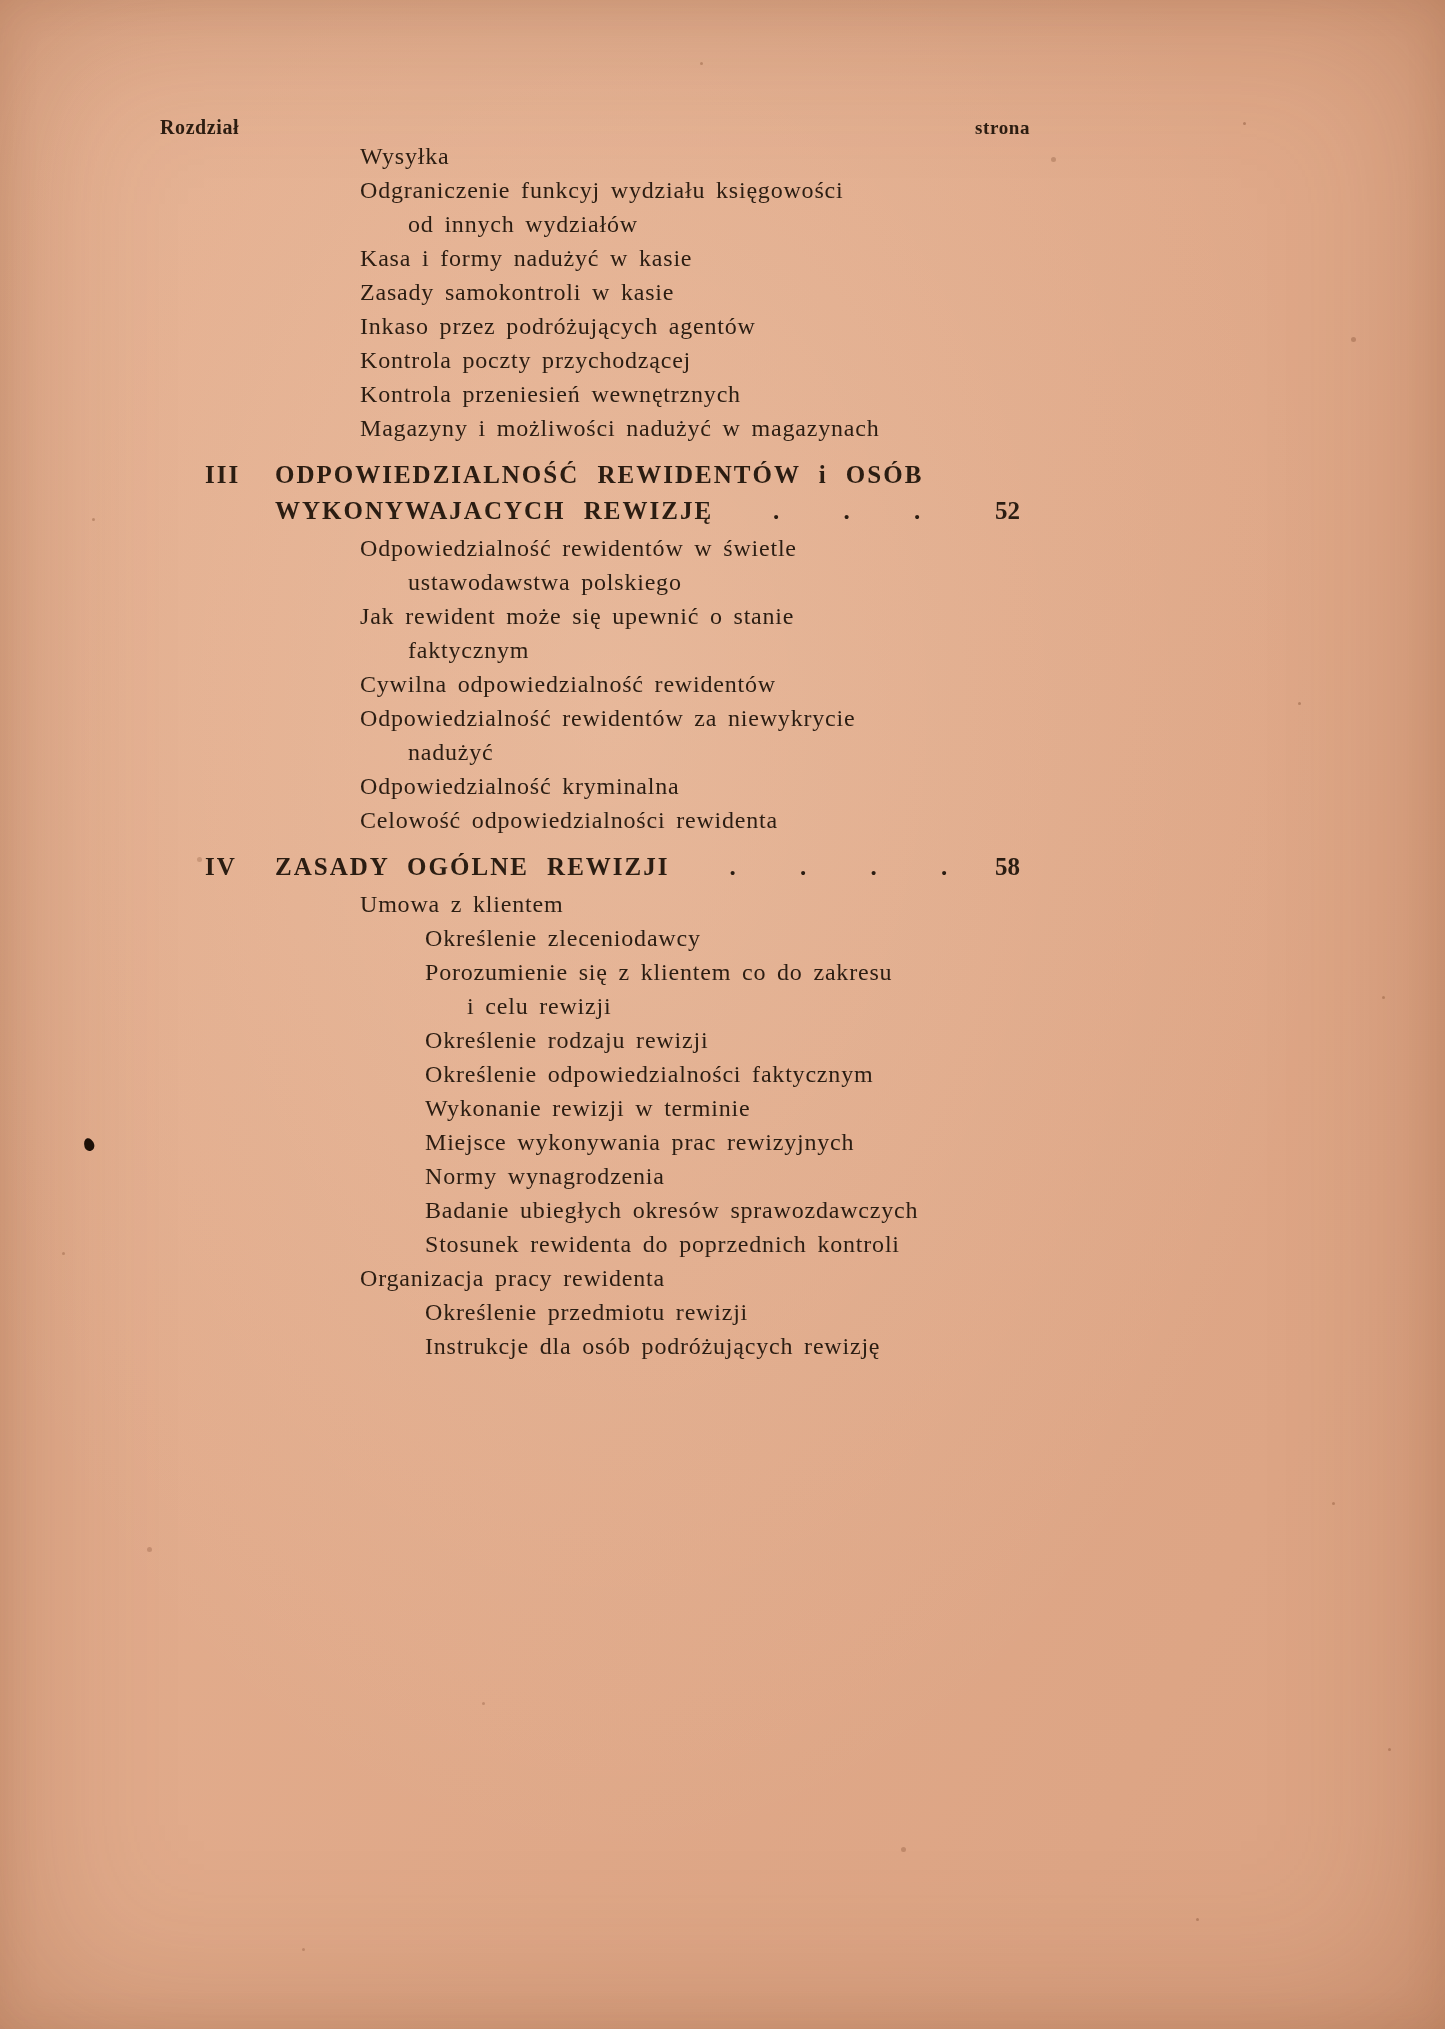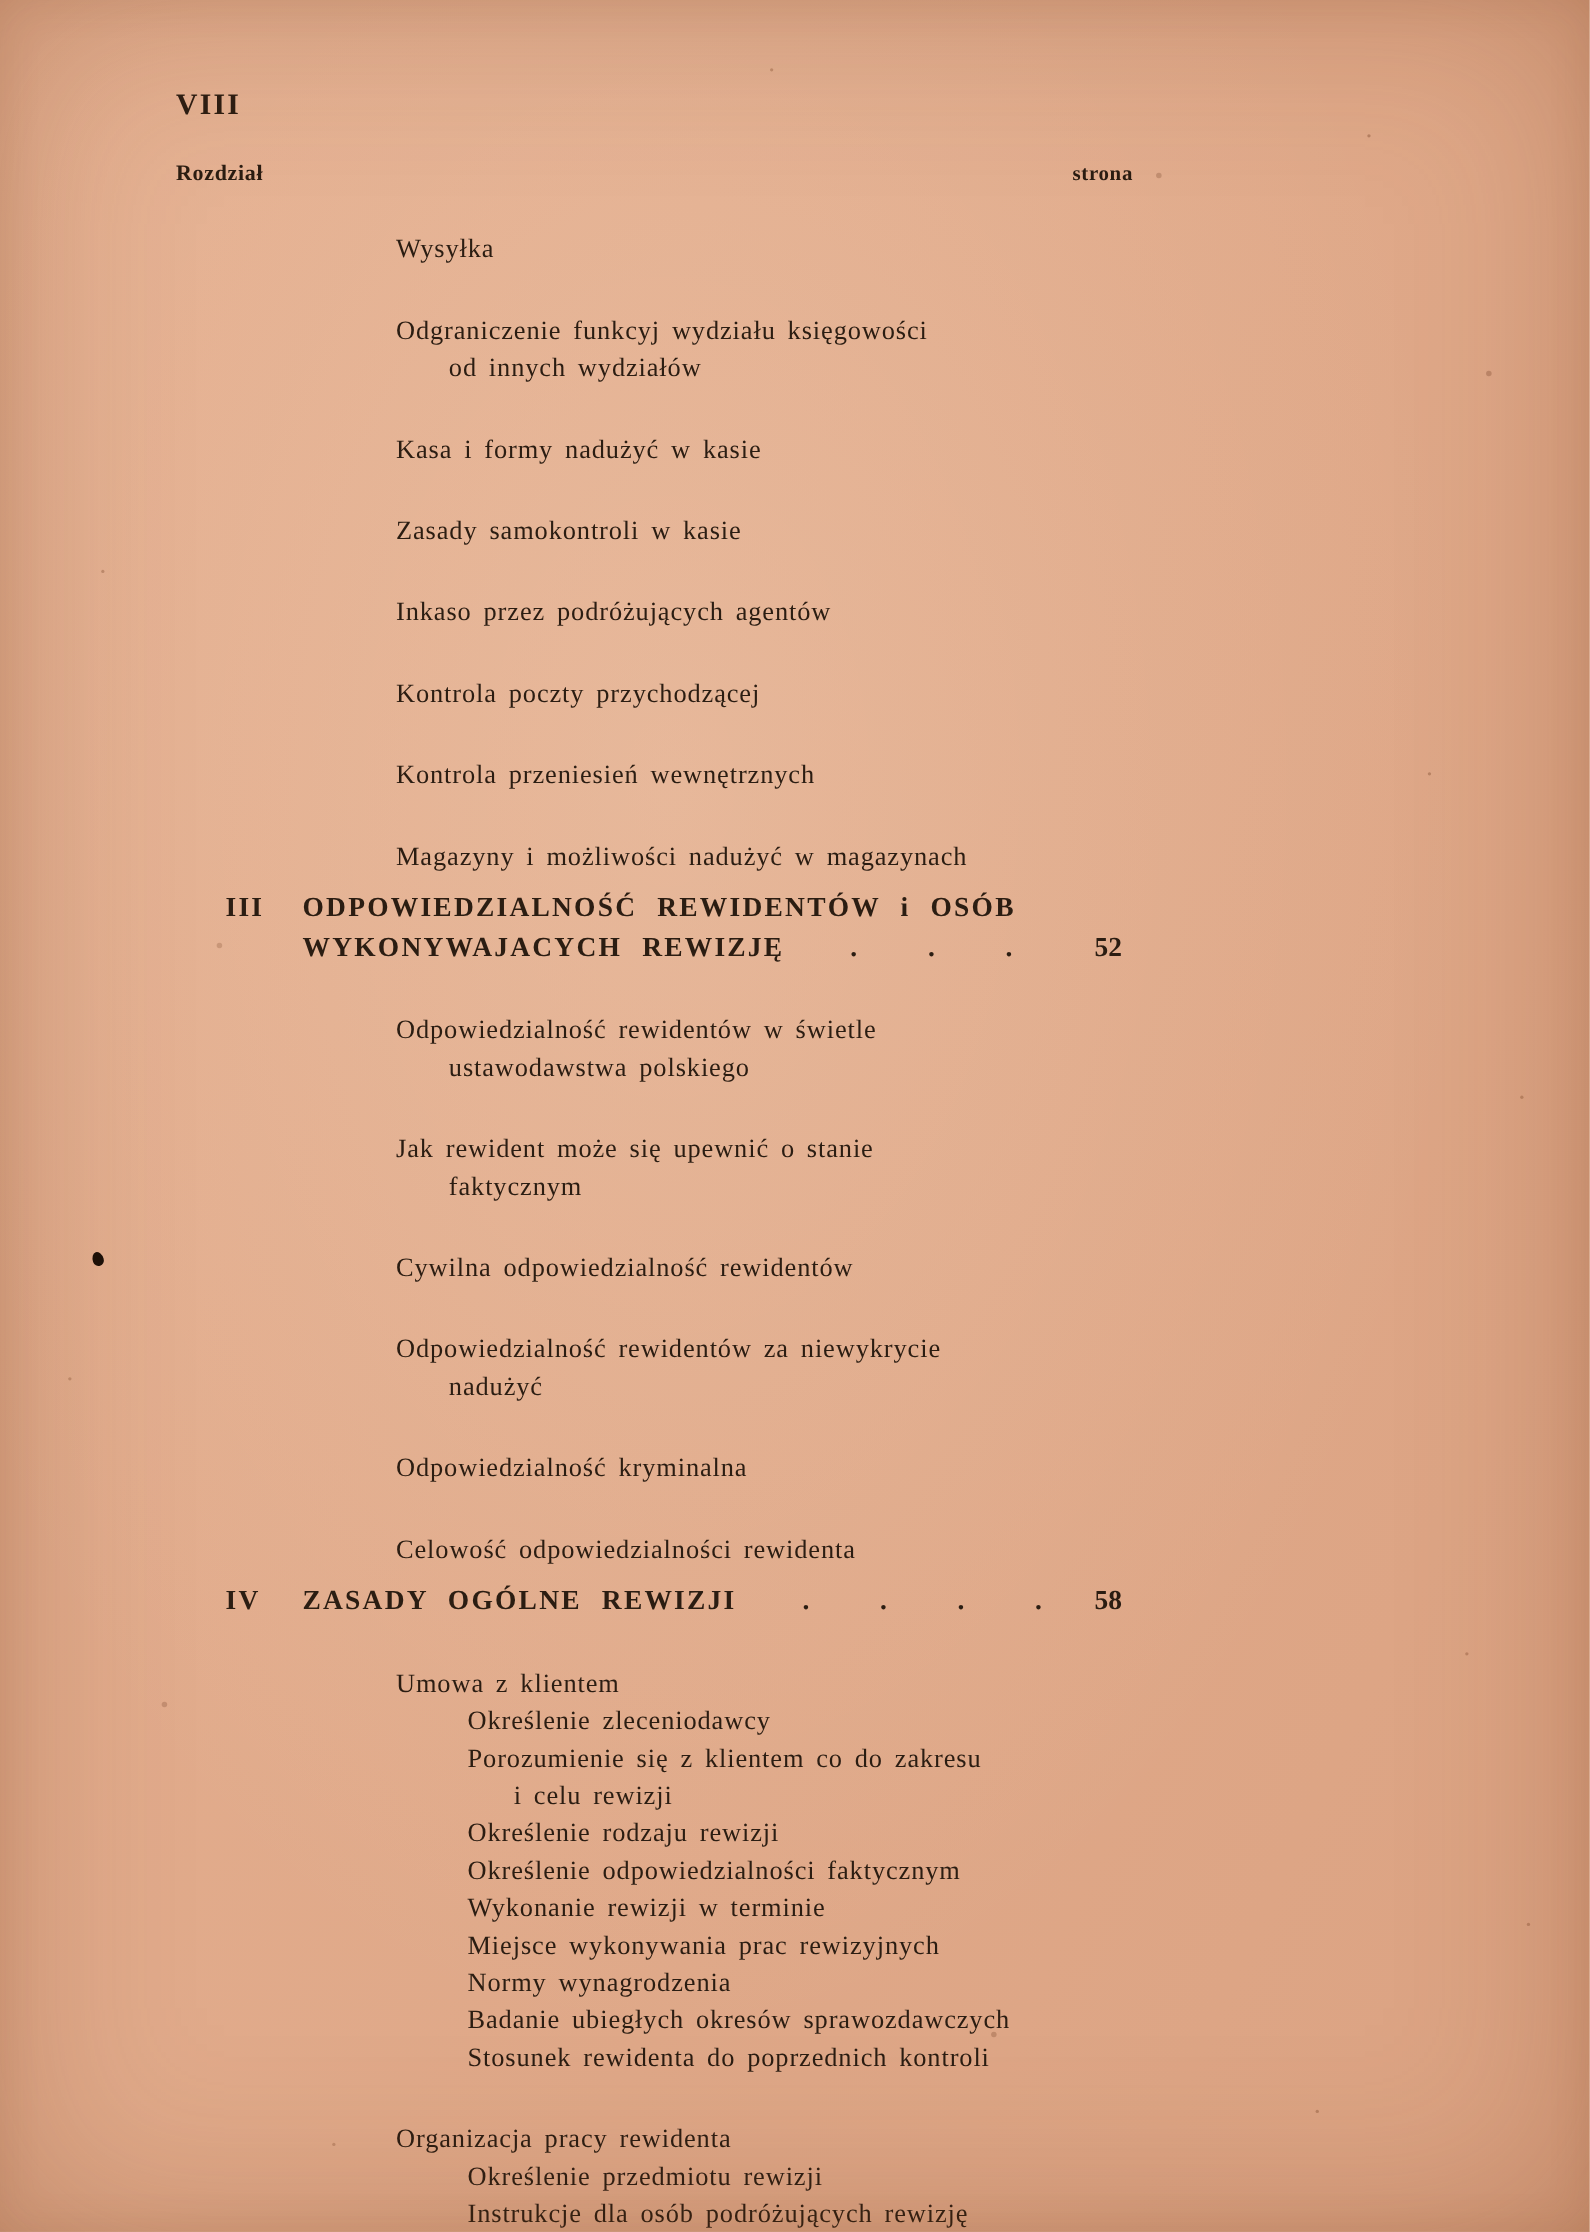--- a/index.html
+++ b/index.html
@@ -63,21 +63,21 @@
   .hdr-right{ font-size:19px; }
 
   .toc{
     margin-top:0;
     font-size:24px; line-height:34px;
     letter-spacing:0.8px; word-spacing:4px;
   }
 
   .entry .item-text, .entry .item-cont { display:block; }
 
-  .entry.sub  { margin-left:200px;margin-top:40px; }
+  .entry.sub  { margin-left:200px; }
   .entry.sub  .item-cont { margin-left:48px; }
   .entry.sub2 { margin-left:265px; }
   .entry.sub2 .item-cont { margin-left:42px; }
 
   .entry.chapter{
     position:relative;
     margin:12px 0 2px 0;
     font-weight:bold;
     font-size:25px; line-height:36px;
     letter-spacing:2px; word-spacing:10px;
@@ -88,21 +88,20 @@
   .dots{ margin-left:60px; word-spacing:58px; letter-spacing:0; font-weight:bold; }
   .pg{ position:absolute; right:10px; top:0; font-weight:bold; letter-spacing:0; }
 </style>
 </head>
 <body>
 
 <div class="page">
   <div class="speckles"></div>
   <div class="ink-dot"></div>
 
-  <div class="folio">VIII</div>
 
   <div class="toc-header">
     <span class="hdr-left">Rozdział</span>
     <span class="hdr-right">strona</span>
   </div>
 
   <div class="toc">
       <div class="entry sub">
         <div class="item-text">Wysyłka</div>
       </div>

